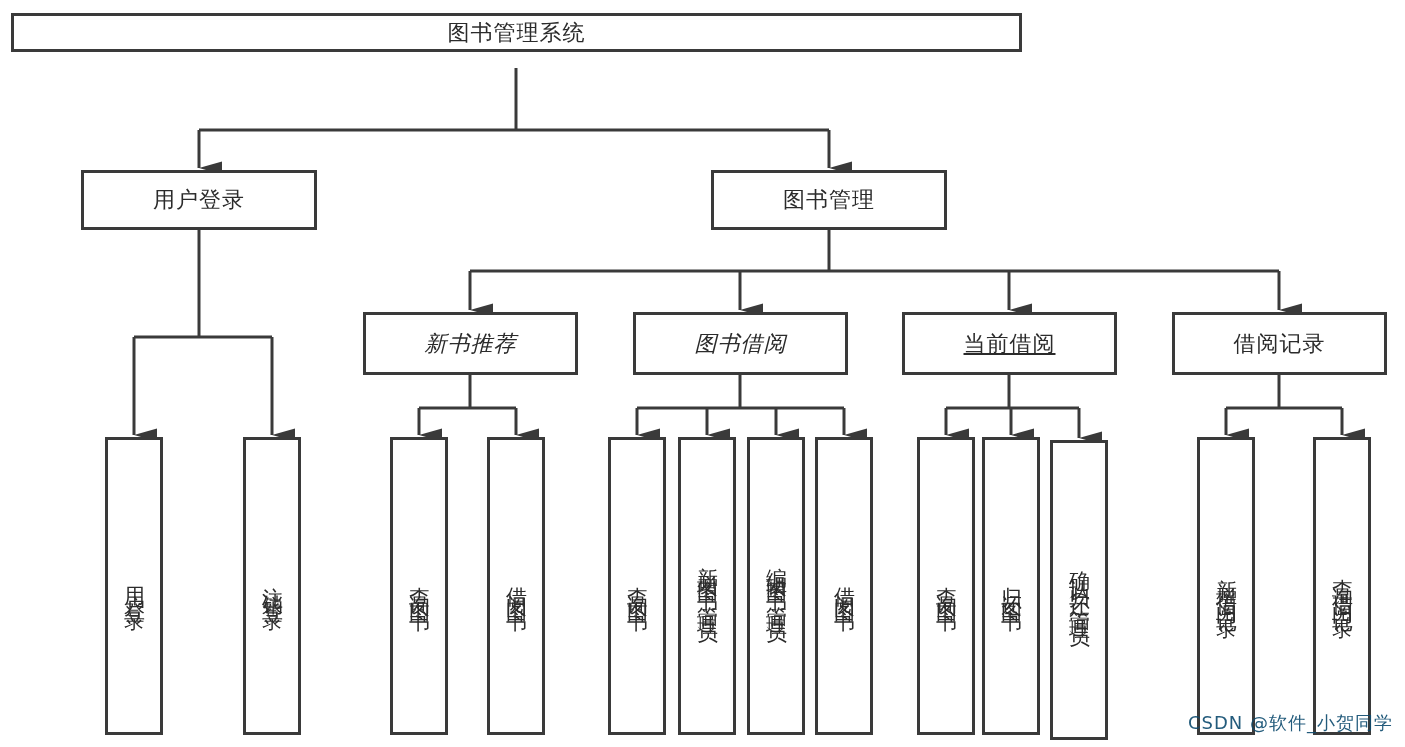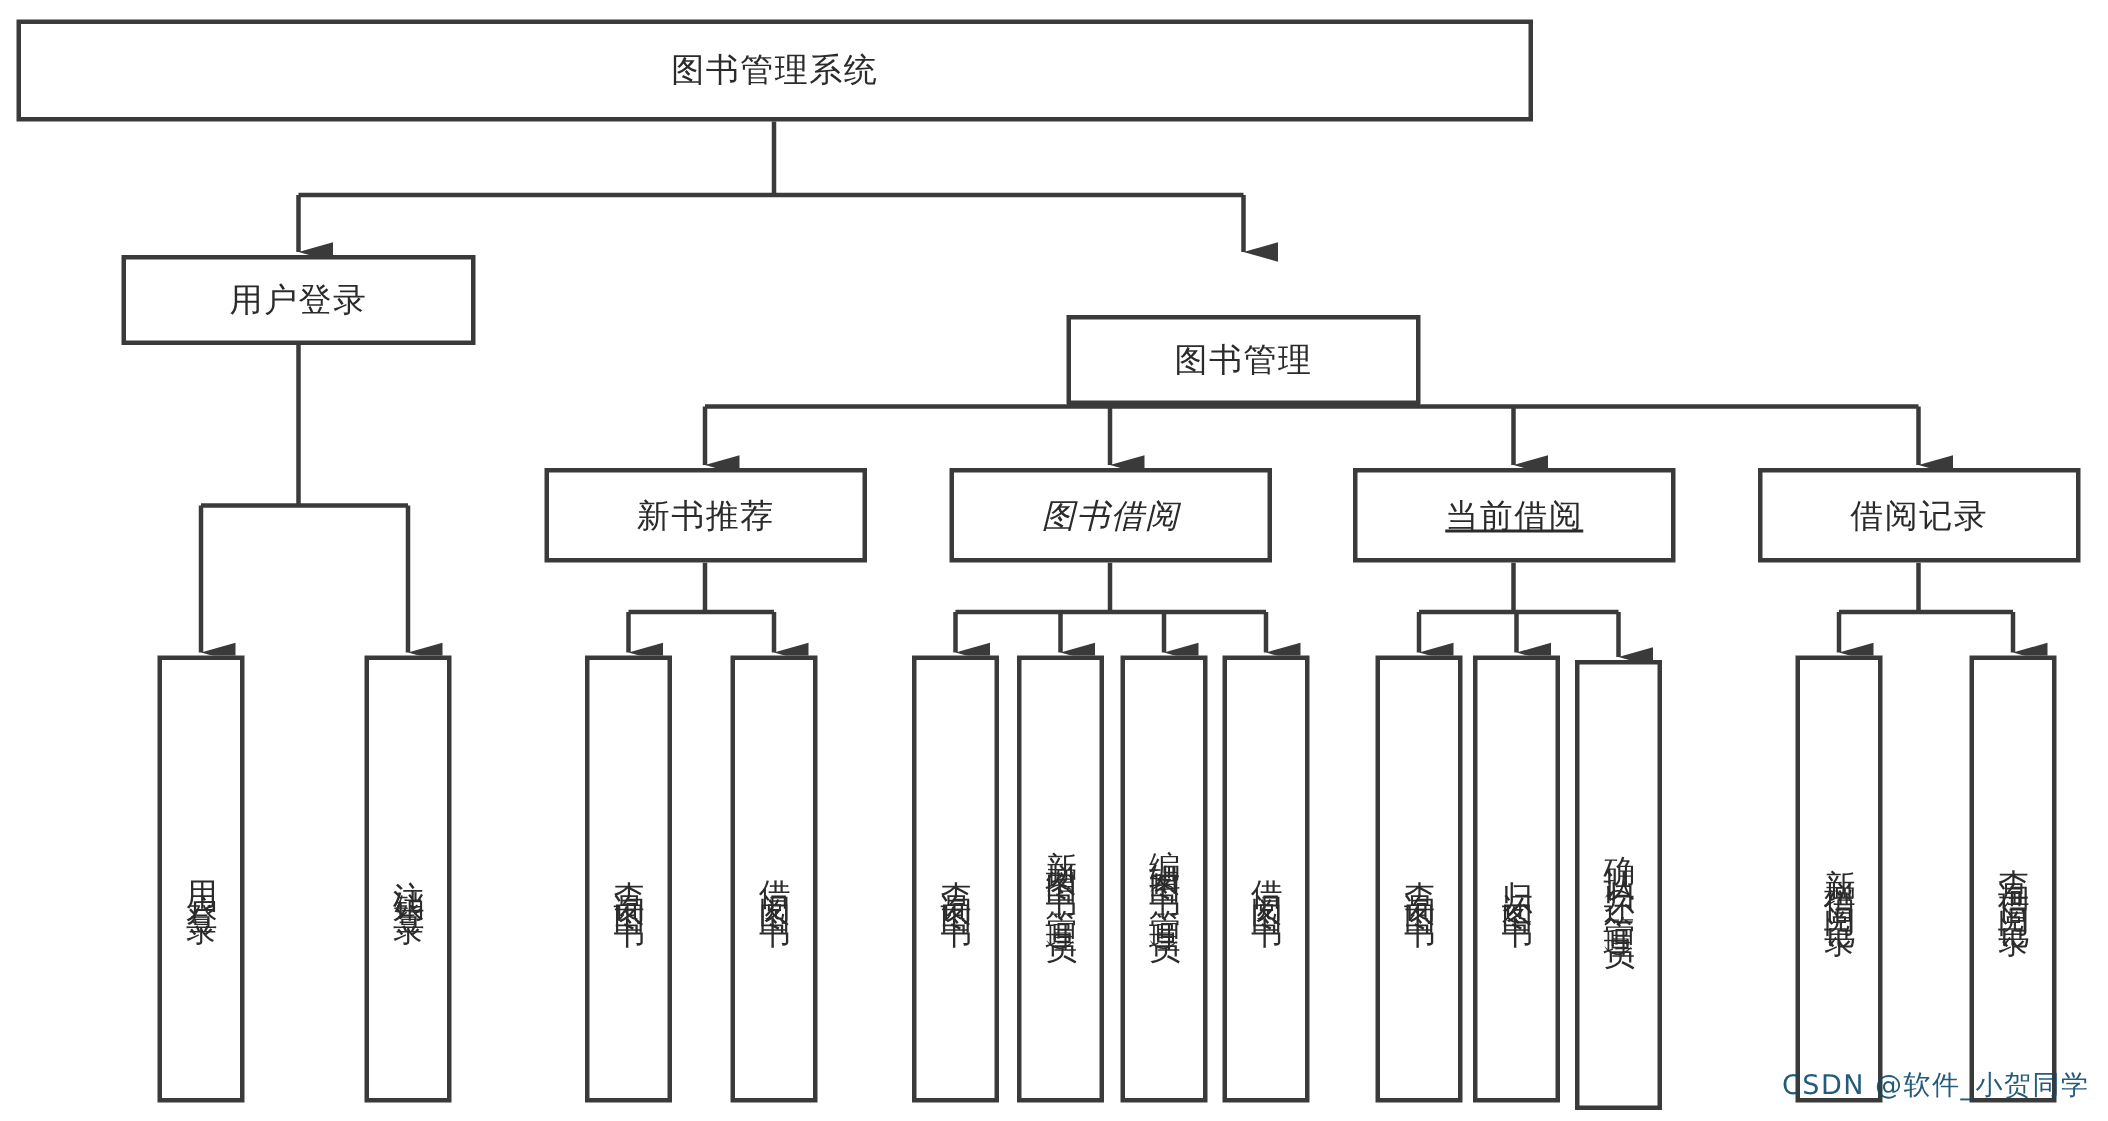--- a/index.html
+++ b/index.html
@@ -42,27 +42,27 @@
     height: 298px;
     font-size: 21px;
   }
   .vnode .vtext {
     writing-mode: vertical-rl;
     text-orientation: mixed;
     letter-spacing: 8px;
     line-height: 1;
   }
   
-  .n-root   { left: 11px;  top: 13px;  width: 1011px; height: 68px; }
+  .n-root   { left: 11px;  top: 13px;  width: 1011px; height: 39px; }
   
   .n-ulogin { left: 81px;  top: 170px; width: 236px;  height: 60px; }
-  .n-bmgmt  { left: 711px; top: 170px; width: 236px;  height: 60px; margin-top: 40px; }
+  .n-bmgmt  { left: 711px; top: 170px; width: 236px;  height: 60px; }
   
   .lv3 { top: 312px; width: 215px; height: 63px; }
-  .n-nbr { left: 363px; }
+  .n-nbr { left: 363px; font-style: italic; }
   .n-bb  { left: 633px; font-style: italic; }
   .n-cb  { left: 902px; text-decoration: underline; }
   .n-br  { left: 1172px; }
   
   .c-a1 { left: 105px; }
   .c-a2 { left: 243px; }
   .c-b1 { left: 390px; }
   .c-b2 { left: 487px; }
   .c-c1 { left: 608px; }
   .c-c2 { left: 678px; }

